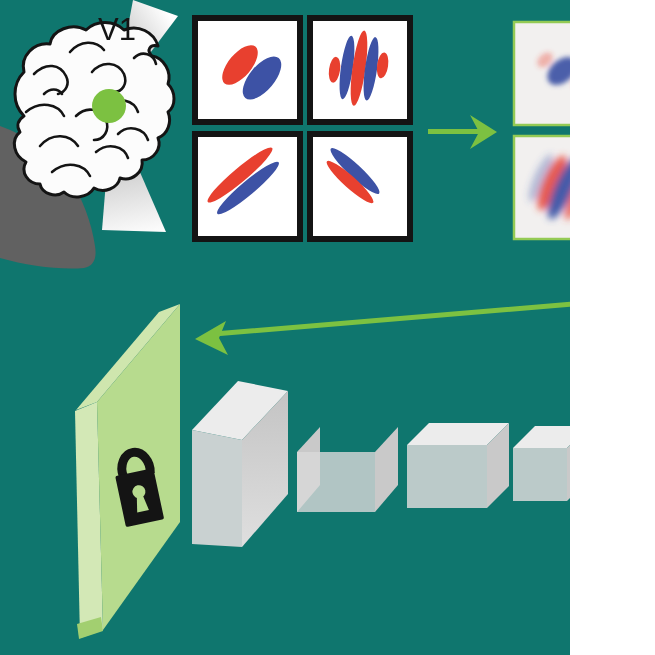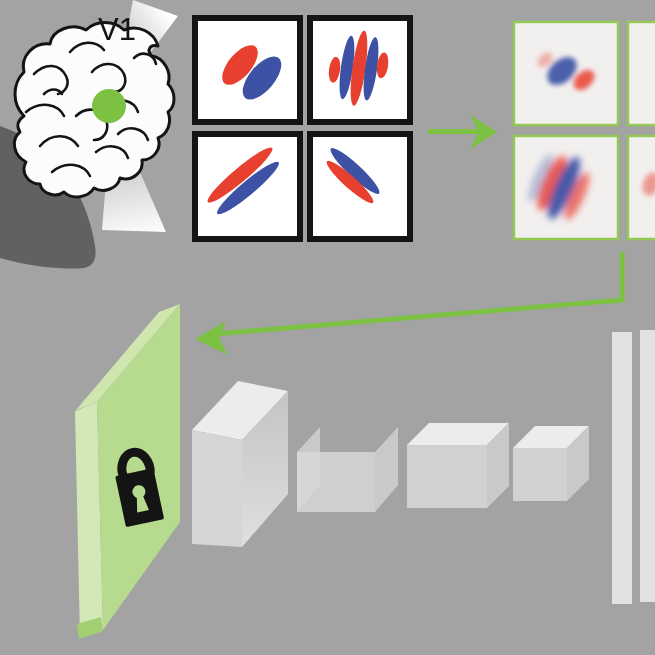--- a/index.html
+++ b/index.html
@@ -4,21 +4,21 @@
 <style>
   :root{
     --accent-green:#7cc141; --green-border:#94ca54;
     --slab-front:#b7db8e; --slab-side:#d3e8b6; --slab-bevel:#cfe6ae; --slab-edge:#a2cf70;
     --red:#e8402f; --blue:#3d52a5;
     --silhouette:#616161; --ink:#141414;
     --gray-top:#ececec; --gray-front:#d9d9d9; --gray-side:#c9c9c9; --bar-gray:#e2e2e2;
     --filter-bg:#f2f0ef; --brain-fill:#fcfcfc;
   }
   html,body{margin:0;padding:0;background:#fff;}
-  .stage{position:relative;width:655px;height:655px;overflow:hidden;background:#a3a3a3;
+  .stage{position:relative;width:570px;height:655px;overflow:hidden;background:#0f766e;
          font-family:"Liberation Sans", sans-serif;}
   svg{display:block;}
   text{font-family:"Liberation Sans", sans-serif;}
 </style>
 </head>
 <body>
 
 <div class="stage">
 <svg viewBox="0 0 655 655" width="655" height="655">
   <defs>

